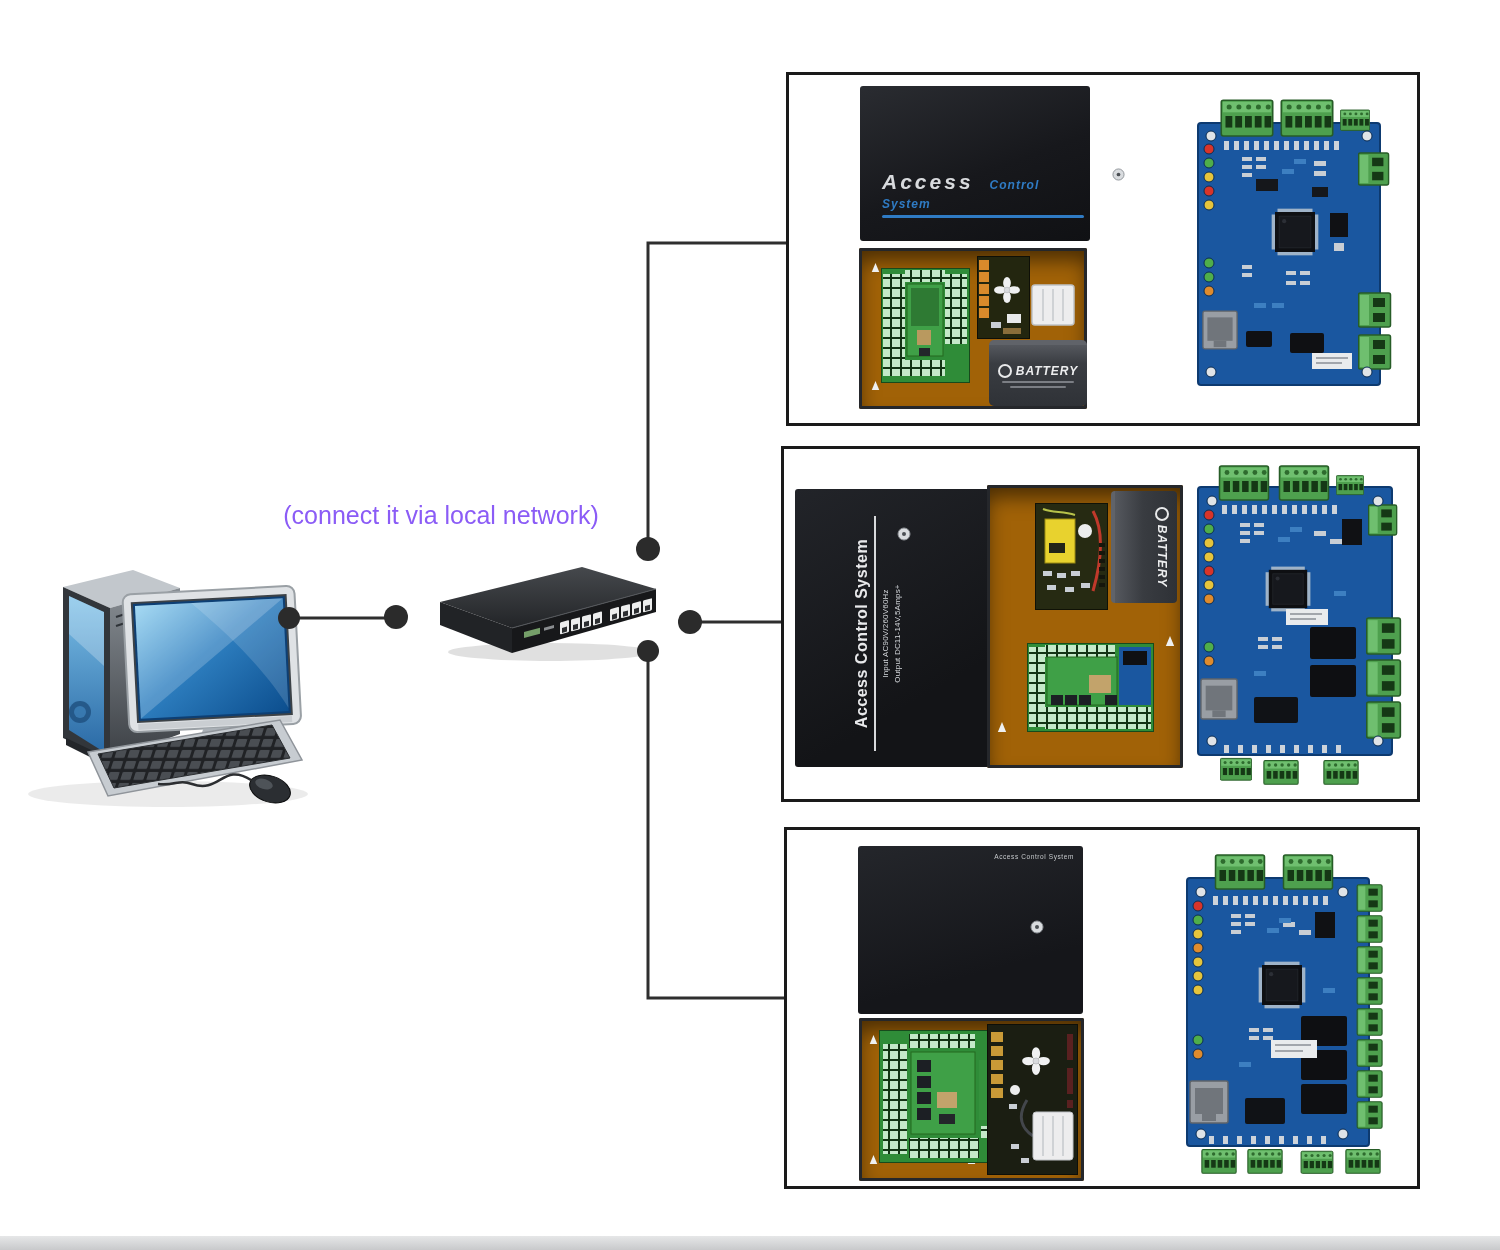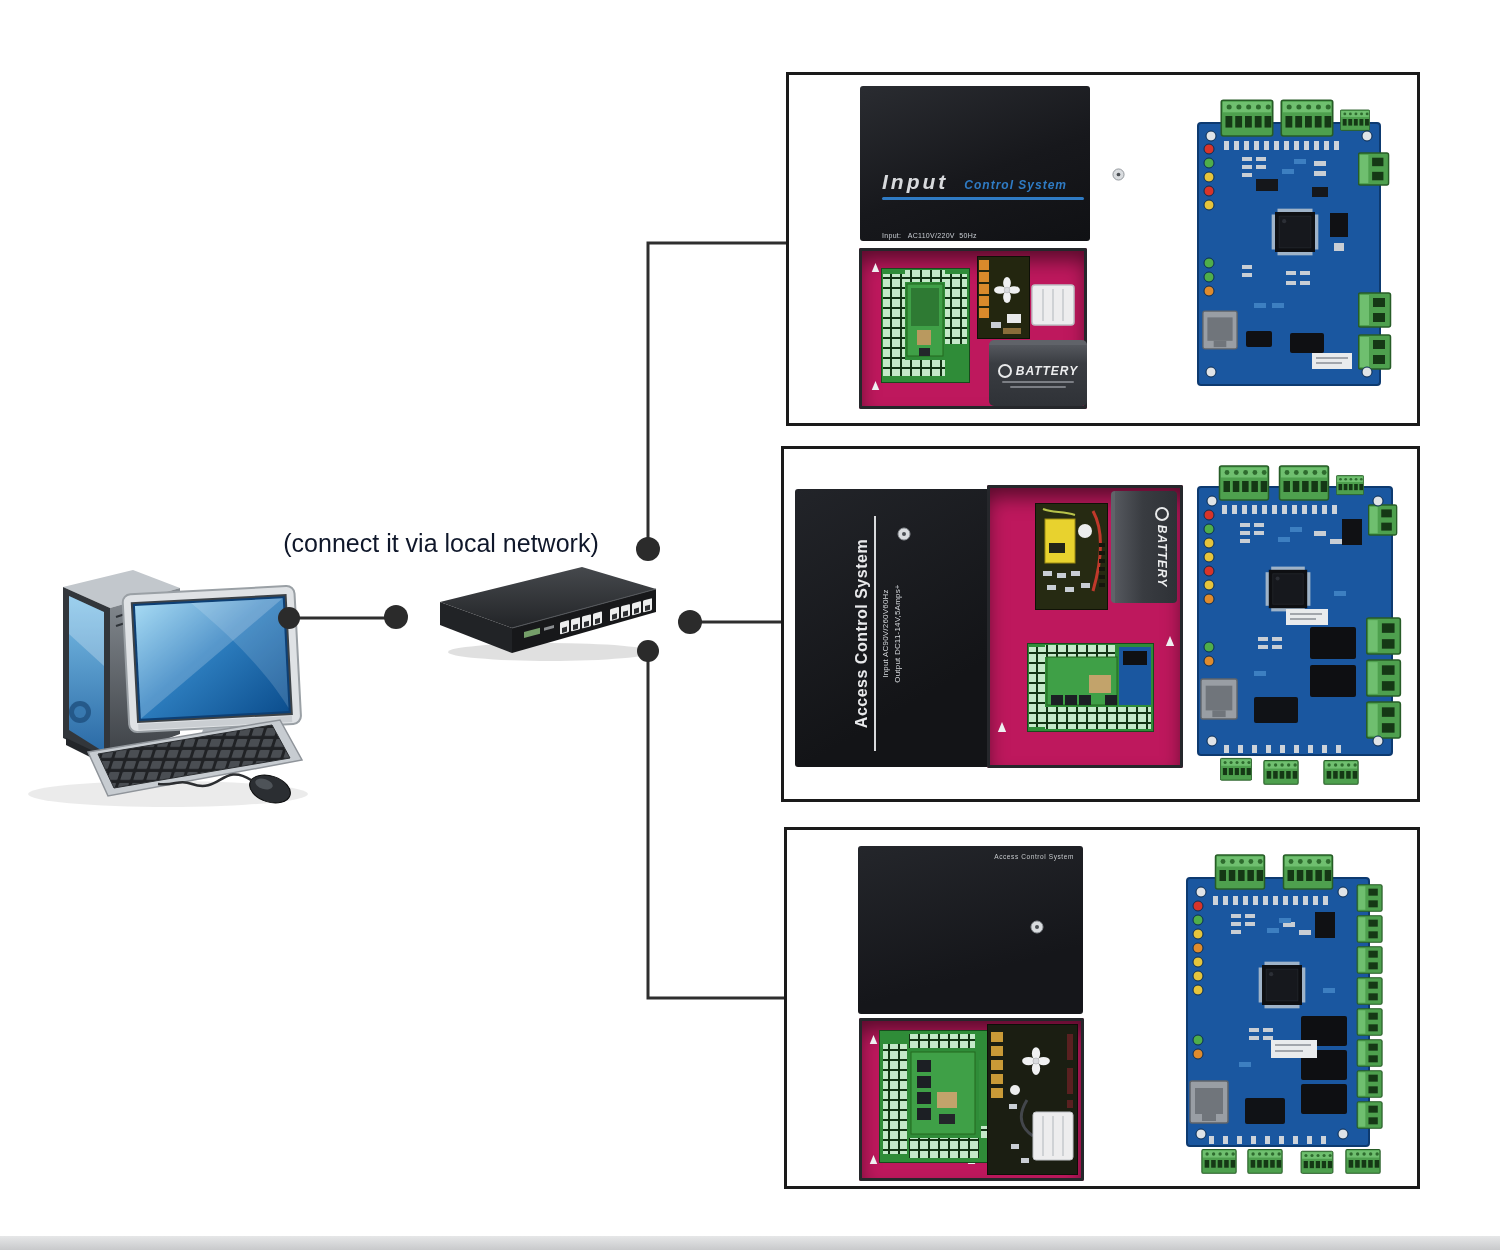--- a/index.html
+++ b/index.html
@@ -4,26 +4,26 @@
 <style>
   html,body{margin:0;padding:0;background:#fff;}
   .stage{position:relative;width:1500px;height:1250px;background:#ffffff;overflow:hidden;
          font-family:"Liberation Sans",sans-serif;}
   .abs{position:absolute;}
   .panel{position:absolute;border:3px solid #1a1a1a;background:#ffffff;}
   .cover{position:absolute;border-radius:3px;}
   .cover1{background:linear-gradient(160deg,#2a2c31 0%,#17181c 55%,#101114 100%);}
   .cover2{background:linear-gradient(150deg,#222429 0%,#131417 70%);}
   .cover3{background:linear-gradient(165deg,#24262b 0%,#15161a 70%);}
-  .openbox{position:absolute;background:#be185d;border-radius:2px;
+  .openbox{position:absolute;background:#a16207;border-radius:2px;
            box-shadow:inset 0 0 0 3px #25272b, inset 0 12px 20px rgba(0,0,0,.55);}
   .title{position:absolute;left:408px;top:452px;width:224px;text-align:center;
          font-size:31px;color:#1d1d1d;letter-spacing:.5px;}
   .subtitle{position:absolute;left:248px;top:501px;width:386px;text-align:center;
-            font-size:25px;color:#0f172a;margin-top:28px;}
+            font-size:25px;color:#8b5cf6;}
   .psu1text{position:absolute;left:22px;top:84px;width:208px;}
   .brand{font-size:21px;font-weight:bold;letter-spacing:3px;color:#d8dadd;font-style:italic;}
   .brand-suffix{font-size:12px;font-weight:bold;color:#2f7bc4;letter-spacing:1px;margin-left:16px;font-style:italic;}
   .brand-rule{height:3px;background:#2f7bc4;width:202px;margin-top:3px;border-radius:2px;}
   .specs1{margin-top:7px;font-size:7px;line-height:1.65;color:#c9cdd3;letter-spacing:.3px;white-space:pre;}
   .vwrap{position:absolute;left:58px;top:262px;width:235px;transform:rotate(-90deg);
          transform-origin:0 0;}
   .vtitle{font-size:16px;font-weight:bold;color:#e8e9eb;text-align:center;letter-spacing:.5px;
           border-bottom:2px solid #d8dadc;padding-bottom:3px;margin-bottom:4px;}
   .vspecs{font-size:8px;line-height:1.45;color:#d3d6da;text-align:center;letter-spacing:.2px;}
@@ -209,21 +209,21 @@
 
   <div class="subtitle">(connect it via local network)</div>
 
   <div class="panel" style="left:786px;top:72px;width:628px;height:348px">
     <div class="cover cover1" style="left:71px;top:11px;width:230px;height:155px">
       <svg class="abs" style="left:252px;top:82px" width="13" height="13" viewBox="0 0 14 14">
           <use href="#screw"></use>
         </svg>
       <div class="psu1text">
         <div>
-          <span class="brand">Input</span><span class="brand-suffix">Control System</span>
+          <span class="brand">Access</span><span class="brand-suffix">Control System</span>
         </div>
         <div class="brand-rule"></div>
         <div class="specs1">
           <div>Input:   AC110V/220V  50Hz</div>
           <div>Output:  DC11-14V  5 Amps</div>
           <div>With:    AC/NO and TIMER 1.5Amps+</div>
         </div>
       </div>
     </div>
 

